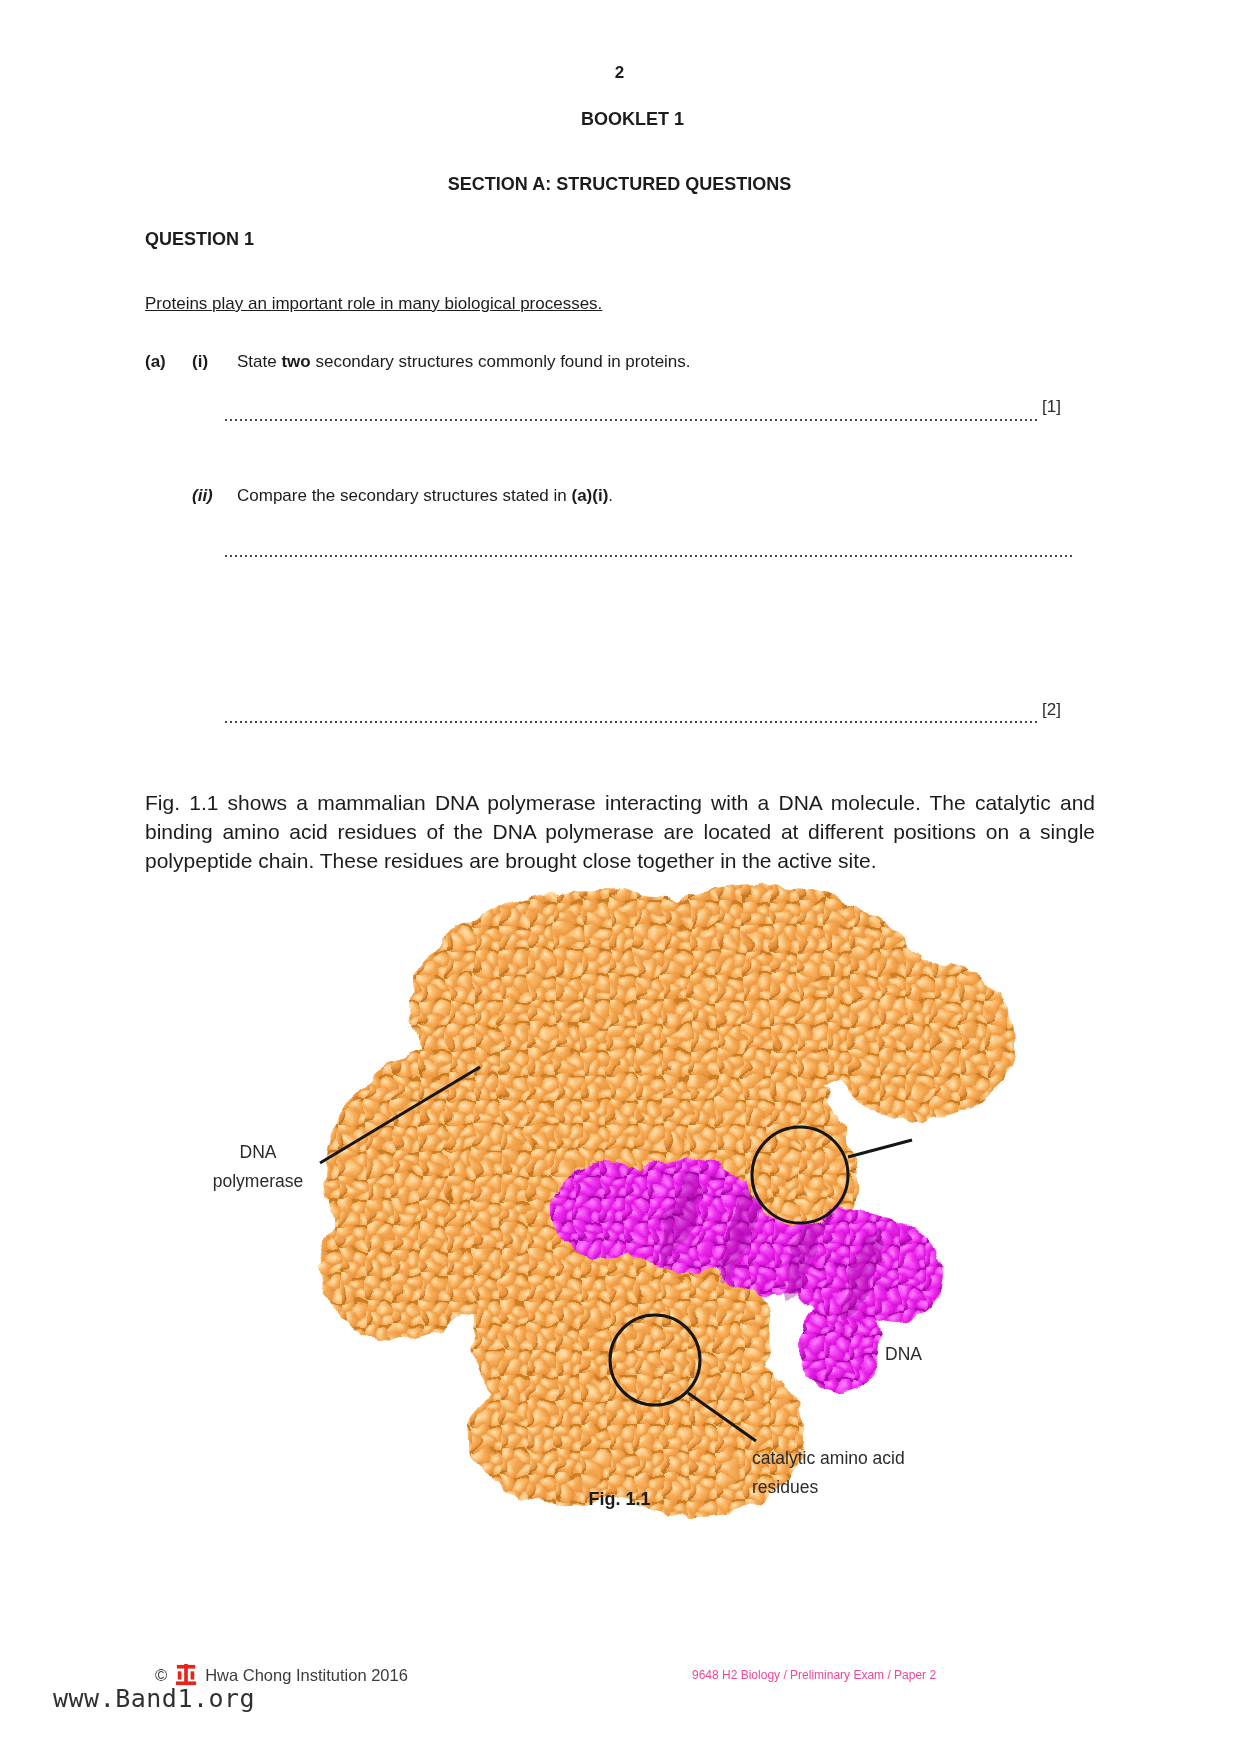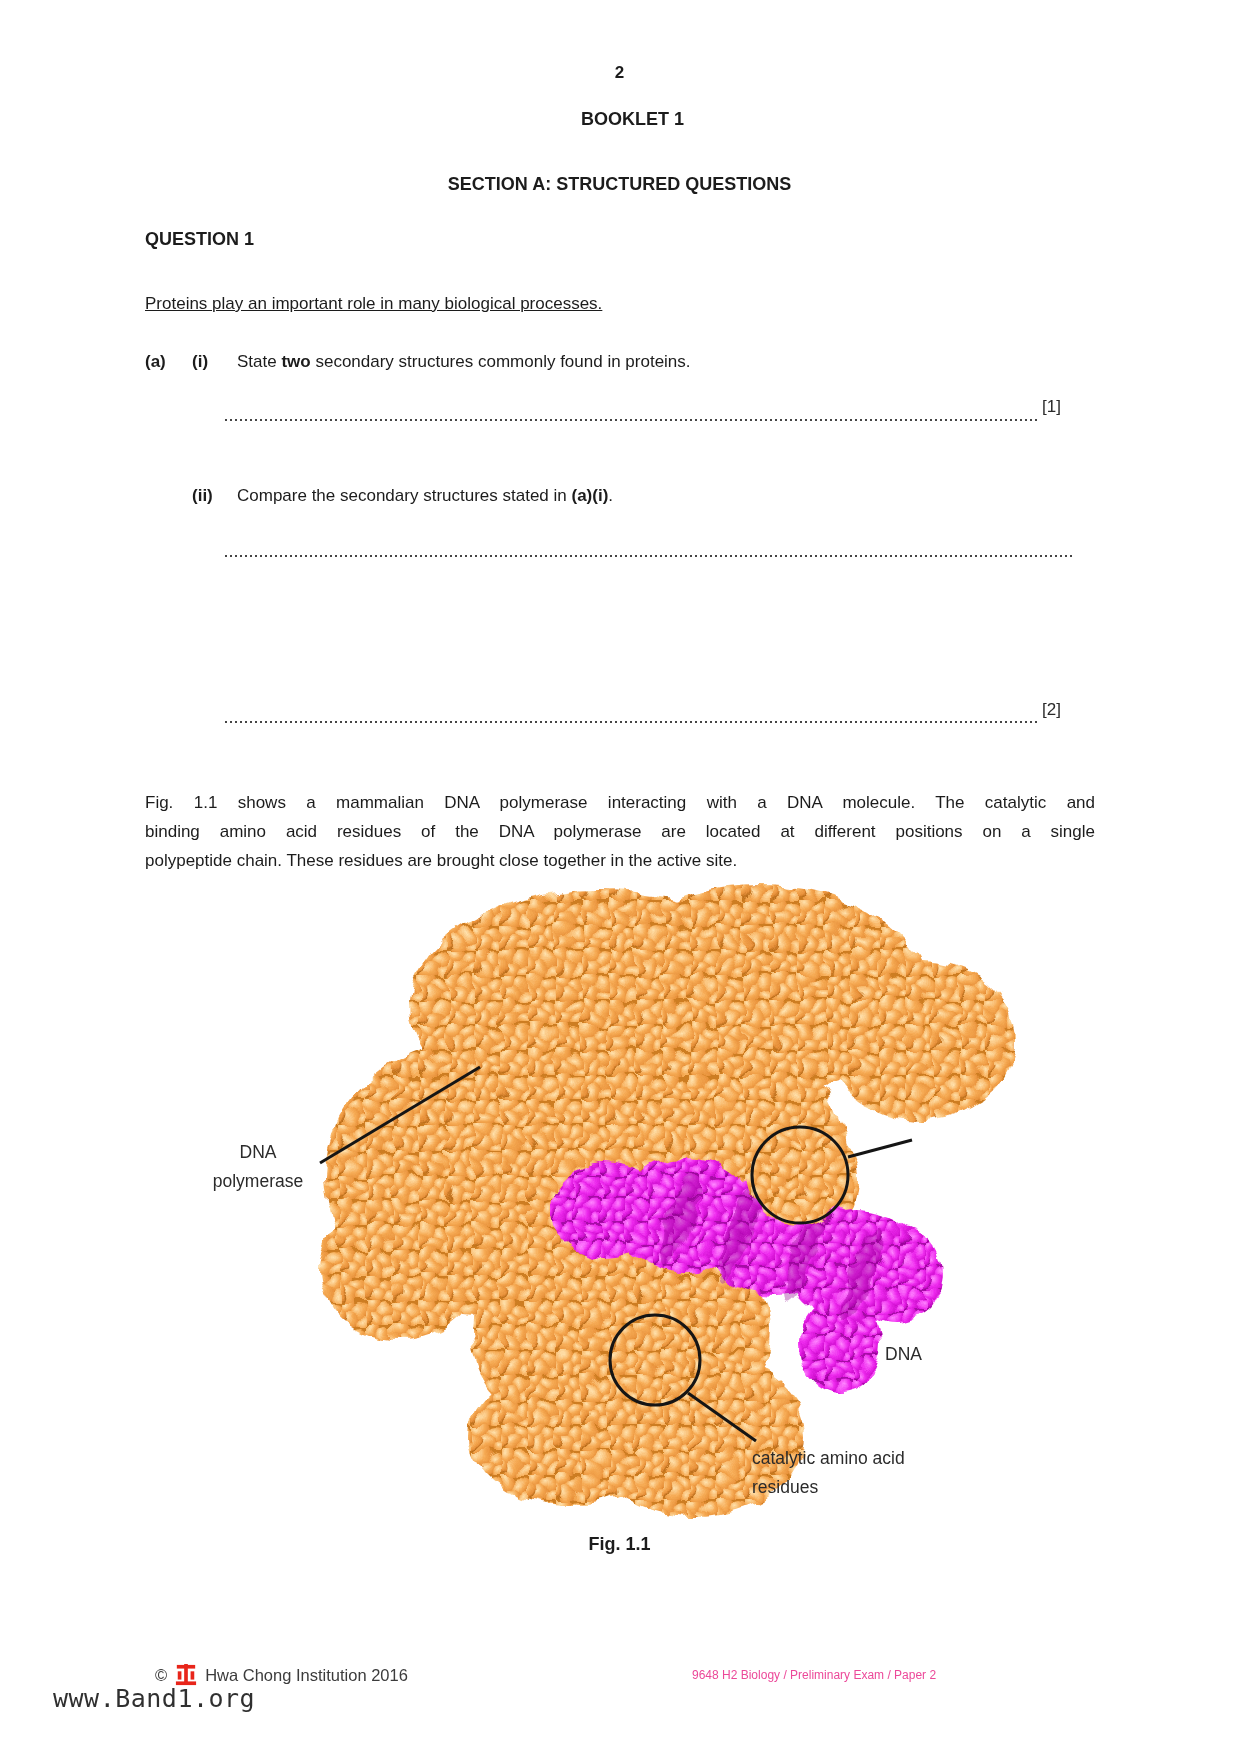--- a/index.html
+++ b/index.html
@@ -13,21 +13,21 @@
   .t17{font-size:17px;line-height:21px;}
   .t18{font-size:18px;line-height:22px;}
   .center{left:0;width:100%;text-align:center;}
   .qrow{display:flex;font-size:17px;}
   .ansline{
     position:absolute;height:3px;
     background-image:repeating-linear-gradient(to right,#454545 0 2px,transparent 2px 5px);
     background-position:0 bottom;background-size:100% 2px;background-repeat:no-repeat;
   }
   .marks{position:absolute;font-size:17px;color:#2a2a2a;}
-  .para-line{width:950px;height:29px;line-height:29px;overflow:hidden;font-size:17px;text-align:justify;}
+  .para-line{width:950px;height:29px;line-height:29px;overflow:hidden;font-size:21px;text-align:justify;}
   .para-line.just::after{content:"";display:inline-block;width:100%;}
   .figlabel{position:absolute;font-size:17.5px;line-height:29px;color:#2b2b2b;}
   .footer-left{display:flex;align-items:center;gap:7px;font-size:16.5px;color:#3c3c3c;}
   .footer-right{font-size:12px;color:#ec4899;text-align:center;}
   .watermark{
     font-family:"DejaVu Sans Mono",monospace;font-size:25px;letter-spacing:0.5px;
     color:rgba(18,18,18,0.88);z-index:5;
   }
   .logo-svg{display:block;}
 </style>
@@ -46,21 +46,21 @@
   <div class="abs qrow" style="left:145px;top:352px;">
     <span class="b" style="width:47px;">(a)</span>
     <span class="b" style="width:45px;">(i)</span>
     <span><span>State </span><span class="b">two</span><span> secondary structures commonly found in proteins.</span></span>
   </div>
 
   <div class="ansline" style="left:225px;top:418px;width:812px;"></div>
   <div class="marks" style="left:1042px;top:397px;">[1]</div>
 
   <div class="abs qrow" style="left:192px;top:486px;">
-    <span class="b" style="width:45px;">(ii)</span>
+    <span class="b" style="width:45px;font-style:italic;">(ii)</span>
     <span><span>Compare the secondary structures stated in </span><span class="b">(a)(i)</span><span>.</span></span>
   </div>
 
   <div class="ansline" style="left:225px;top:554px;width:848px;"></div>
   <div class="ansline" style="left:225px;top:720px;width:812px;"></div>
   <div class="marks" style="left:1042px;top:700px;">[2]</div>
 
   <div class="abs" style="left:145px;top:788px;">
     <div class="para-line just">Fig. 1.1 shows a mammalian DNA polymerase interacting with a DNA molecule. The catalytic and</div>
     <div class="para-line just">binding amino acid residues of the DNA polymerase are located at different positions on a single</div>
@@ -146,21 +146,21 @@
         <line x1="698" y1="282" x2="762" y2="265"></line>
         <line x1="538" y1="518" x2="606" y2="566"></line>
       </g>
     </svg>
 
     <div class="figlabel" style="left:43px;top:263px;width:130px;text-align:center;">DNA polymerase</div>
     <div class="figlabel" style="left:735px;top:453px;margin-top:12px;">DNA</div>
     <div class="figlabel" style="left:602px;top:545px;width:160px;margin-top:24px;">catalytic amino acid residues</div>
   </div>
 
-  <div class="abs center b t18" style="top:1533px;text-align:center;">Fig. 1.1</div>
+  <div class="abs center b t18" style="top:1488px;text-align:center;">Fig. 1.1</div>
 
   <div class="abs footer-left" style="left:155px;top:1664px;">
     <span>©</span>
     <span>
       <svg class="logo-svg" width="24" height="22" viewBox="0 0 26 24">
         <g fill="#e8251a">
           <rect x="3" y="1" width="20" height="4"></rect>
           <rect x="11" y="0" width="4" height="20"></rect>
           <rect x="4" y="8" width="4" height="9"></rect>
           <rect x="18" y="8" width="4" height="9"></rect>

